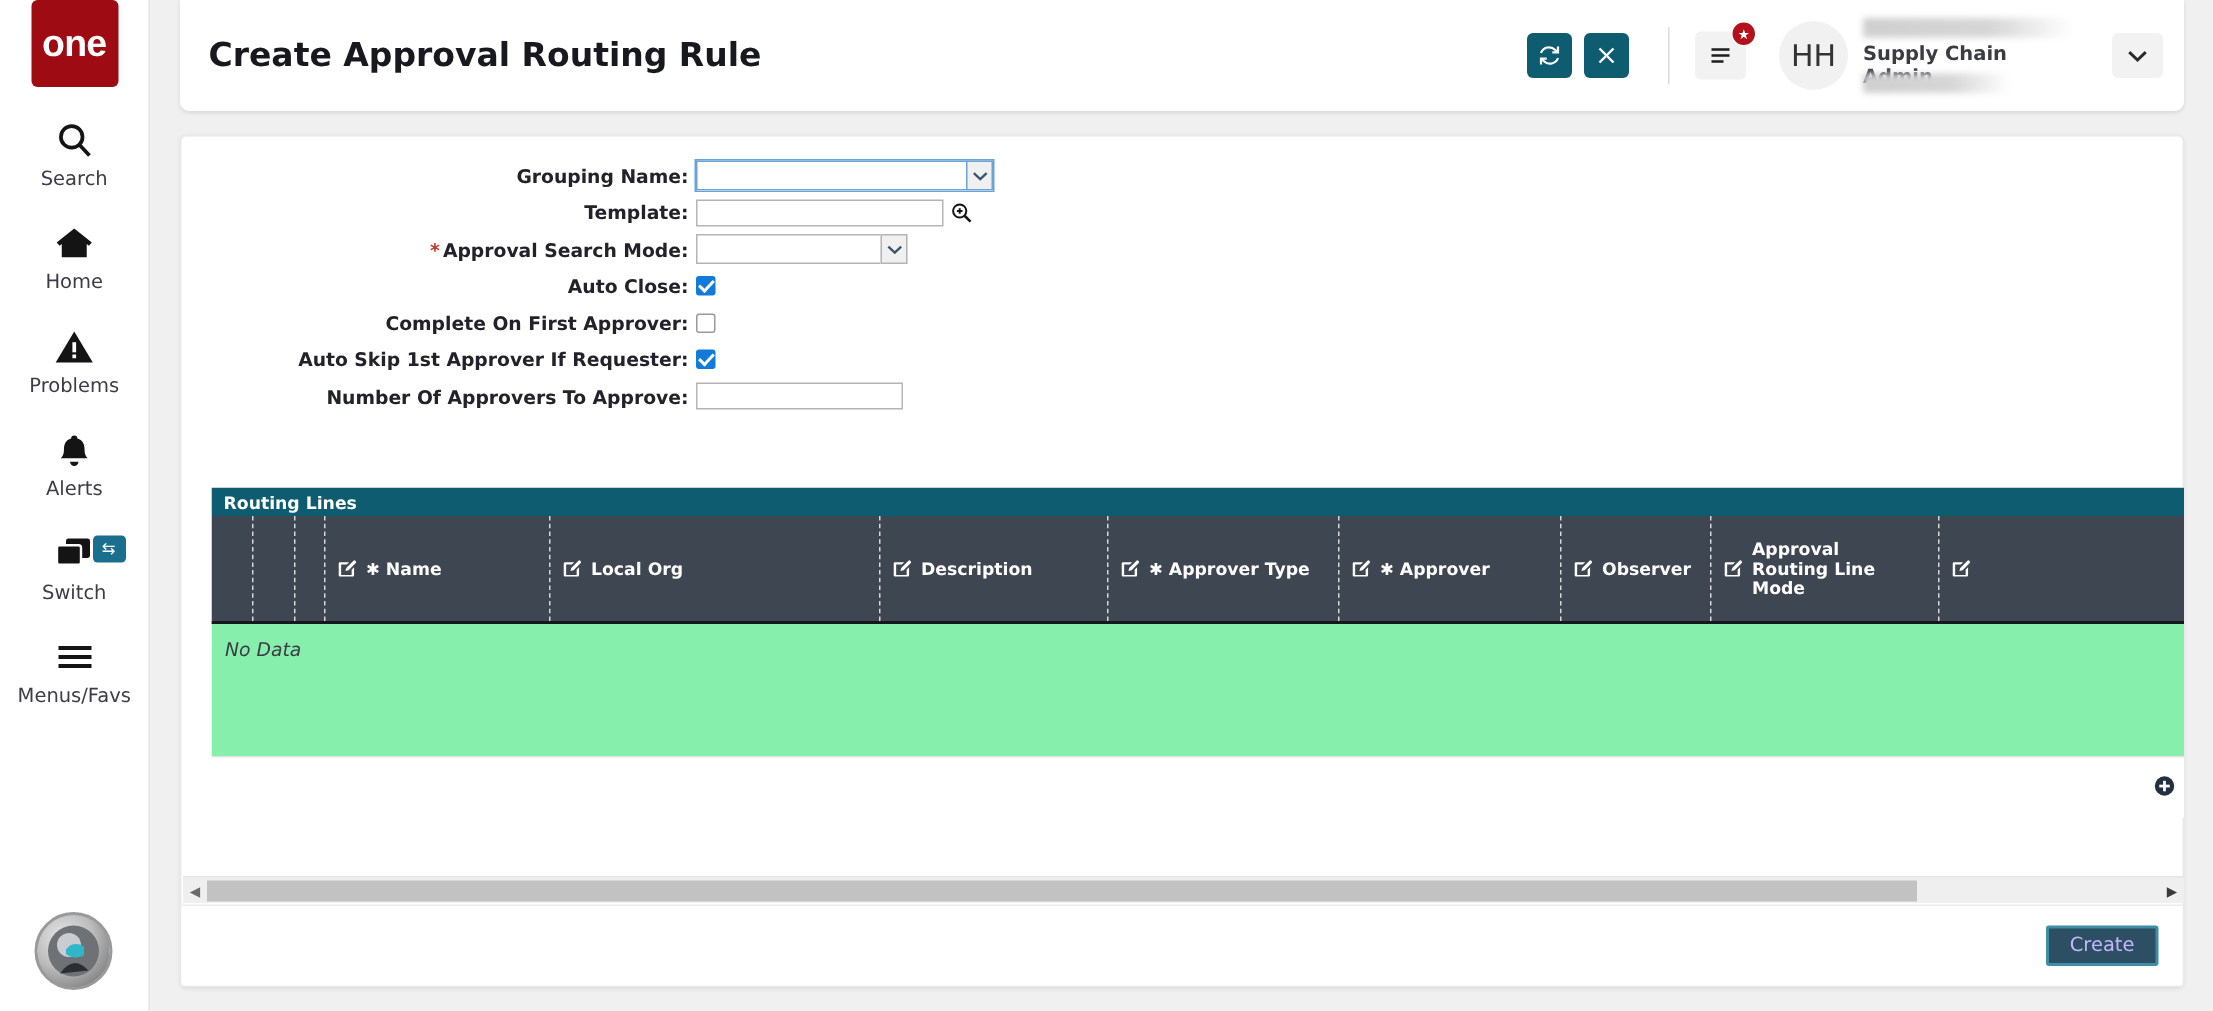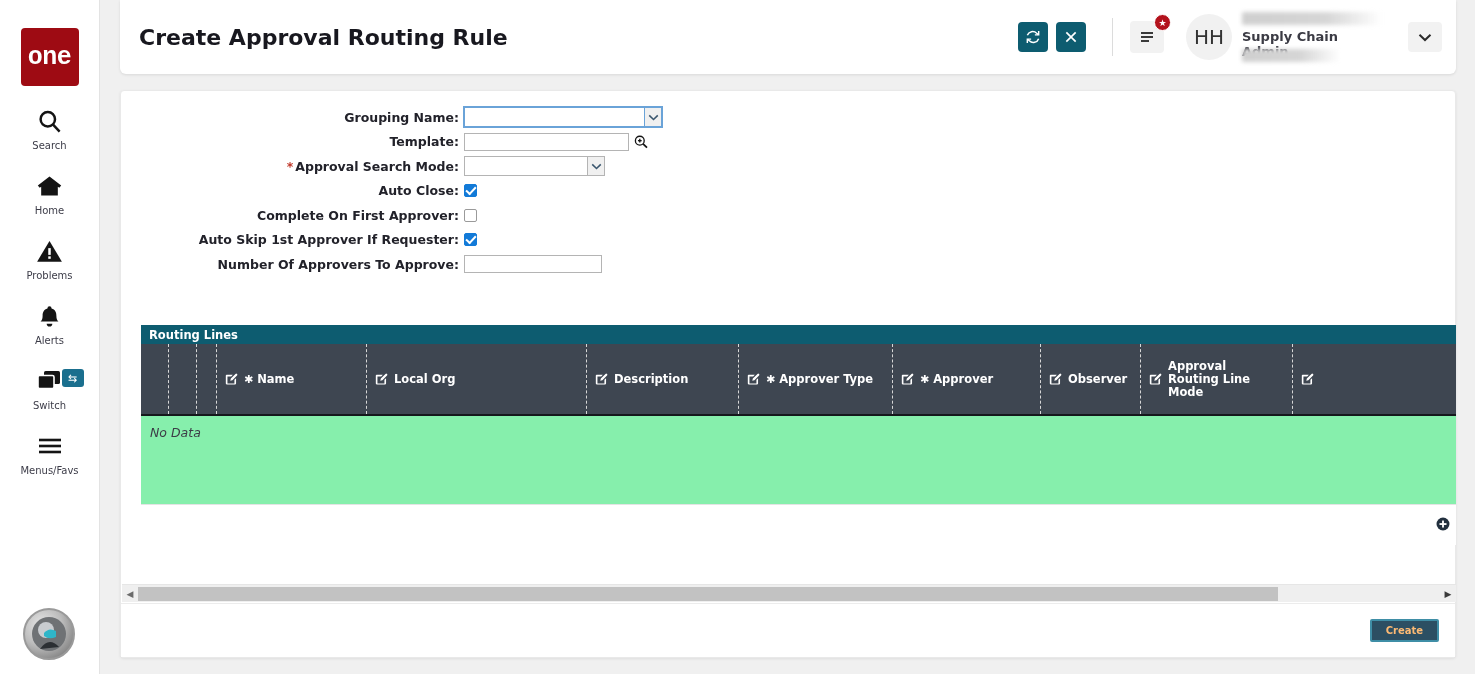--- a/index.html
+++ b/index.html
@@ -14,33 +14,33 @@
   
   #left-rail {
     position: absolute; left: 0; top: 0;
     width: 100px; height: 674px;
     background: #ffffff;
     border-right: 1px solid #e3e3e3;
     display: flex; flex-direction: column; align-items: center;
     z-index: 5;
   }
   #brand-logo {
-    width: 58px; height: 58px; margin-top: 28px;
+    width: 58px; height: 58px; margin-top: 0;
     background: #9e0b13; border-radius: 4px;
     display: flex; align-items: center; justify-content: center;
     color: #fff; font-size: 25px; font-weight: 700; letter-spacing: -0.5px;
-    font-family: Liberation Mono, monospace;
+    font-family: Liberation Sans, sans-serif;
   }
   .rail-item {
     width: 100px; margin-top: 19px;
     display: flex; flex-direction: column; align-items: center;
     cursor: pointer; position: relative;
   }
   .rail-icon { height: 32px; display:flex; align-items:center; justify-content:center; color:#1b1b1b; }
-  .rail-label { font-size: 10px; color: #3c3c48; margin-top: 3px; font-family: "DejaVu Sans", sans-serif; }
+  .rail-label { font-size: 13px; color: #3c3c48; margin-top: 3px; font-family: "DejaVu Sans", sans-serif; }
   #switch-badge {
     position: absolute; right: 16px; top: 4px;
     width: 22px; height: 18px; background: #1a6f8e; border-radius: 3px;
     display: flex; align-items: center; justify-content: center;
     color: #fff; font-size: 11px; line-height: 1;
   }
   #rail-avatar {
     position: absolute; bottom: 14px; left: 23px;
     width: 52px; height: 52px; border-radius: 50%;
     background: radial-gradient(circle at 35% 32%, #e8e8e8 0%, #bcbcbc 45%, #8d8d8d 75%, #5a5a5a 100%);
@@ -207,24 +207,23 @@
   }
 
   
   #panel-footer {
     position: absolute; left: 0; bottom: 0; width: 100%; height: 54px;
     border-top: 1px solid #ececec; background: #fff;
     display: flex; align-items: center; justify-content: flex-end;
     padding-right: 16px;
   }
   #create-btn {
-    background: #2c4f63; color: #fdba74; border: 2px solid #3f8ea6;
-    font-size: 10px; padding: 4px 14px; cursor: pointer; border-radius: 2px;
-    font-family: "DejaVu Sans", sans-serif;
-    font-weight: bold;
+    background: #2c4f63; color: #c4b5fd; border: 2px solid #3f8ea6;
+    font-size: 13px; padding: 4px 14px; cursor: pointer; border-radius: 2px;
+    font-family: "DejaVu Sans", sans-serif;
   }
 </style>
 </head>
 <body>
 
 <div id="left-rail">
 
   <div id="brand-logo">
     <span>one</span>
   </div>

